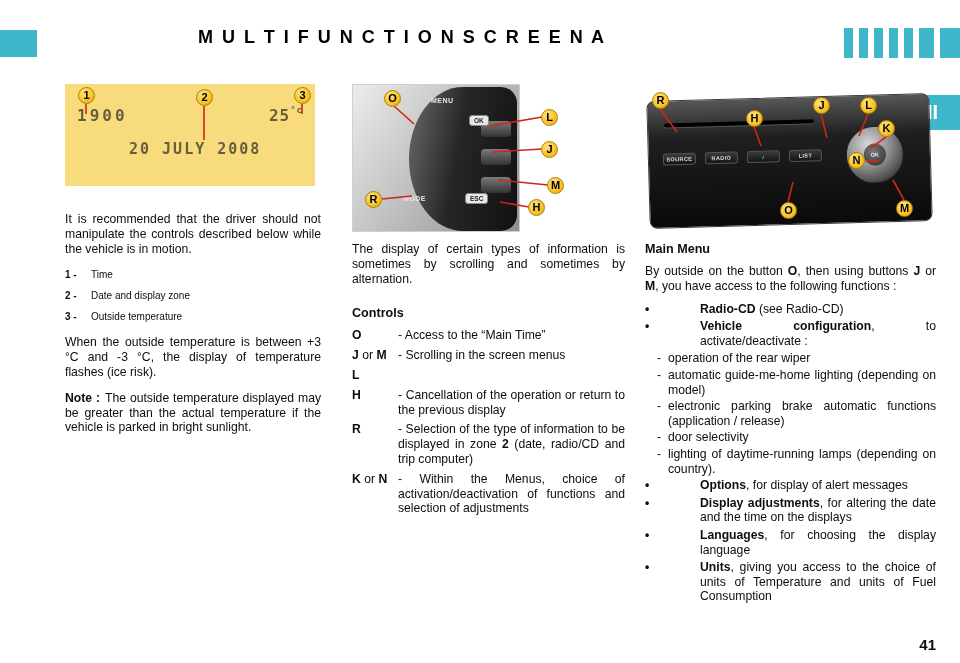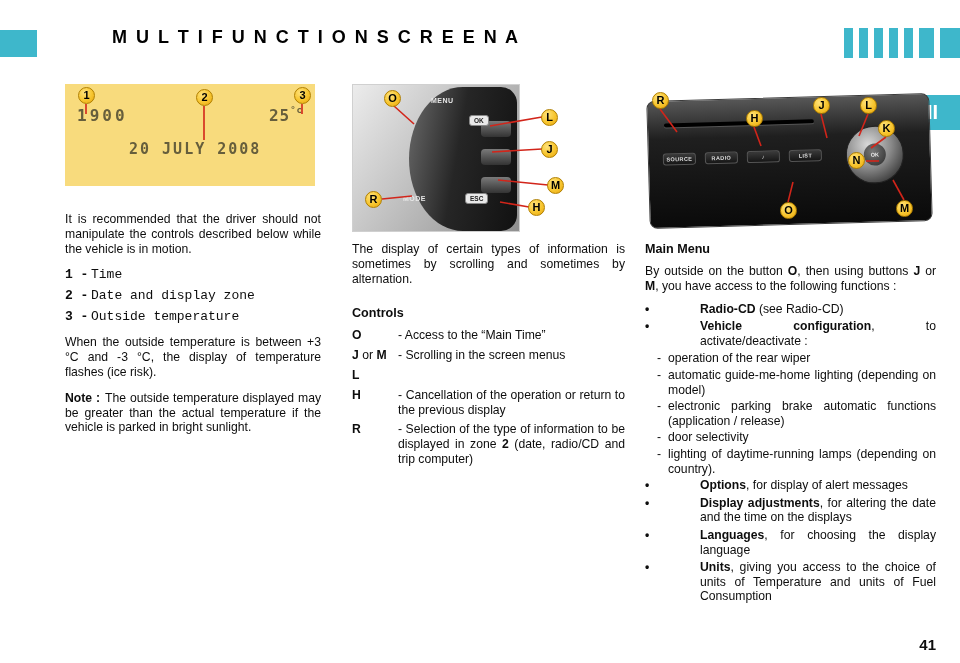--- a/index.html
+++ b/index.html
@@ -5,21 +5,21 @@
   * { margin:0; padding:0; box-sizing:border-box; }
   :root{
     --teal:#3eb7cb;
     --red:#d2251a;
     --ink:#0d0d0d;
   }
   body { background:#ffffff; font-family:"Liberation Sans", sans-serif; }
   .page { position:relative; width:960px; height:663px; background:#fff; overflow:hidden; color:var(--ink); }
 
   
-  .page-title { position:absolute; left:112px; top:27px; width:580px; text-align:left;
+  .page-title { position:absolute; left:112px; top:27px; width:580px; text-align:center;
     font-size:18px; font-weight:700; letter-spacing:2px; white-space:nowrap; color:#000; }
   .deco-left { position:absolute; left:0; top:30px; width:37px; height:27px; background:var(--teal); }
   .deco-right { position:absolute; right:0; top:28px; height:30px; display:flex; }
   .deco-right i { display:block; height:100%; background:var(--teal); margin-left:6px; }
   .deco-right i:nth-child(1){width:9px}
   .deco-right i:nth-child(2){width:9px}
   .deco-right i:nth-child(3){width:9px}
   .deco-right i:nth-child(4){width:9px}
   .deco-right i:nth-child(5){width:9px}
   .deco-right i:nth-child(6){width:15px}
@@ -29,21 +29,21 @@
     display:flex; align-items:center; justify-content:center; }
 
   
   .col { position:absolute; top:84px; }
   .col-left  { left:65px;  width:256px; }
   .col-mid   { left:352px; width:273px; }
   .col-right { left:645px; width:291px; }
 
   .para { font-size:12.2px; line-height:14.8px; text-align:justify; margin-bottom:11px; }
   .note-label { margin-right:5px; }
-  .num-item { font-size:13px; line-height:15px; margin-bottom:6px;font-family:Liberation Mono, monospace; }
+  .num-item { font-size:10px; line-height:15px; margin-bottom:6px; }
   .num-item b { display:inline-block; width:26px; }
   .section-title { font-size:12.6px; font-weight:700; margin:0 0 8px; }
   .controls-title { margin-top:20px; }
 
   .ctl-row { display:flex; font-size:12.2px; line-height:14.8px; margin-bottom:5px; }
   .ctl-key { width:46px; flex:none; }
   .ctl-desc { flex:1; text-align:justify; }
 
   .bullet { display:flex; font-size:12.2px; line-height:14.6px; margin-bottom:3px; }
   .b-mark { width:11px; flex:none; font-weight:700; }
@@ -212,20 +212,24 @@
     <div class="ctl-row">
       <span class="ctl-key"><b>L</b><span></span><b></b></span>
     </div>
     <div class="ctl-row">
       <span class="ctl-key"><b>H</b><span></span><b></b></span>
       <span class="ctl-desc"><span>- Cancellation of the operation or return to the previous display</span><b></b><span></span></span>
     </div>
     <div class="ctl-row">
       <span class="ctl-key"><b>R</b><span></span><b></b></span>
       <span class="ctl-desc"><span>- Selection of the type of information to be displayed in zone </span><b>2</b><span> (date, radio/CD and trip computer)</span></span>
+    </div>
+    <div class="ctl-row">
+      <span class="ctl-key"><b>K</b><span> or </span><b>N</b></span>
+      <span class="ctl-desc"><span>- Within the Menus, choice of activation/deactivation of functions and selection of adjustments</span><b></b><span></span></span>
     </div>
   </section>
 
   <section class="col col-right">
 
     <div class="figure fig-radio">
       <div class="radio-body">
         <div class="radio-slot"></div>
         <div class="radio-btns">
           <span class="rbtn">SOURCE</span>

